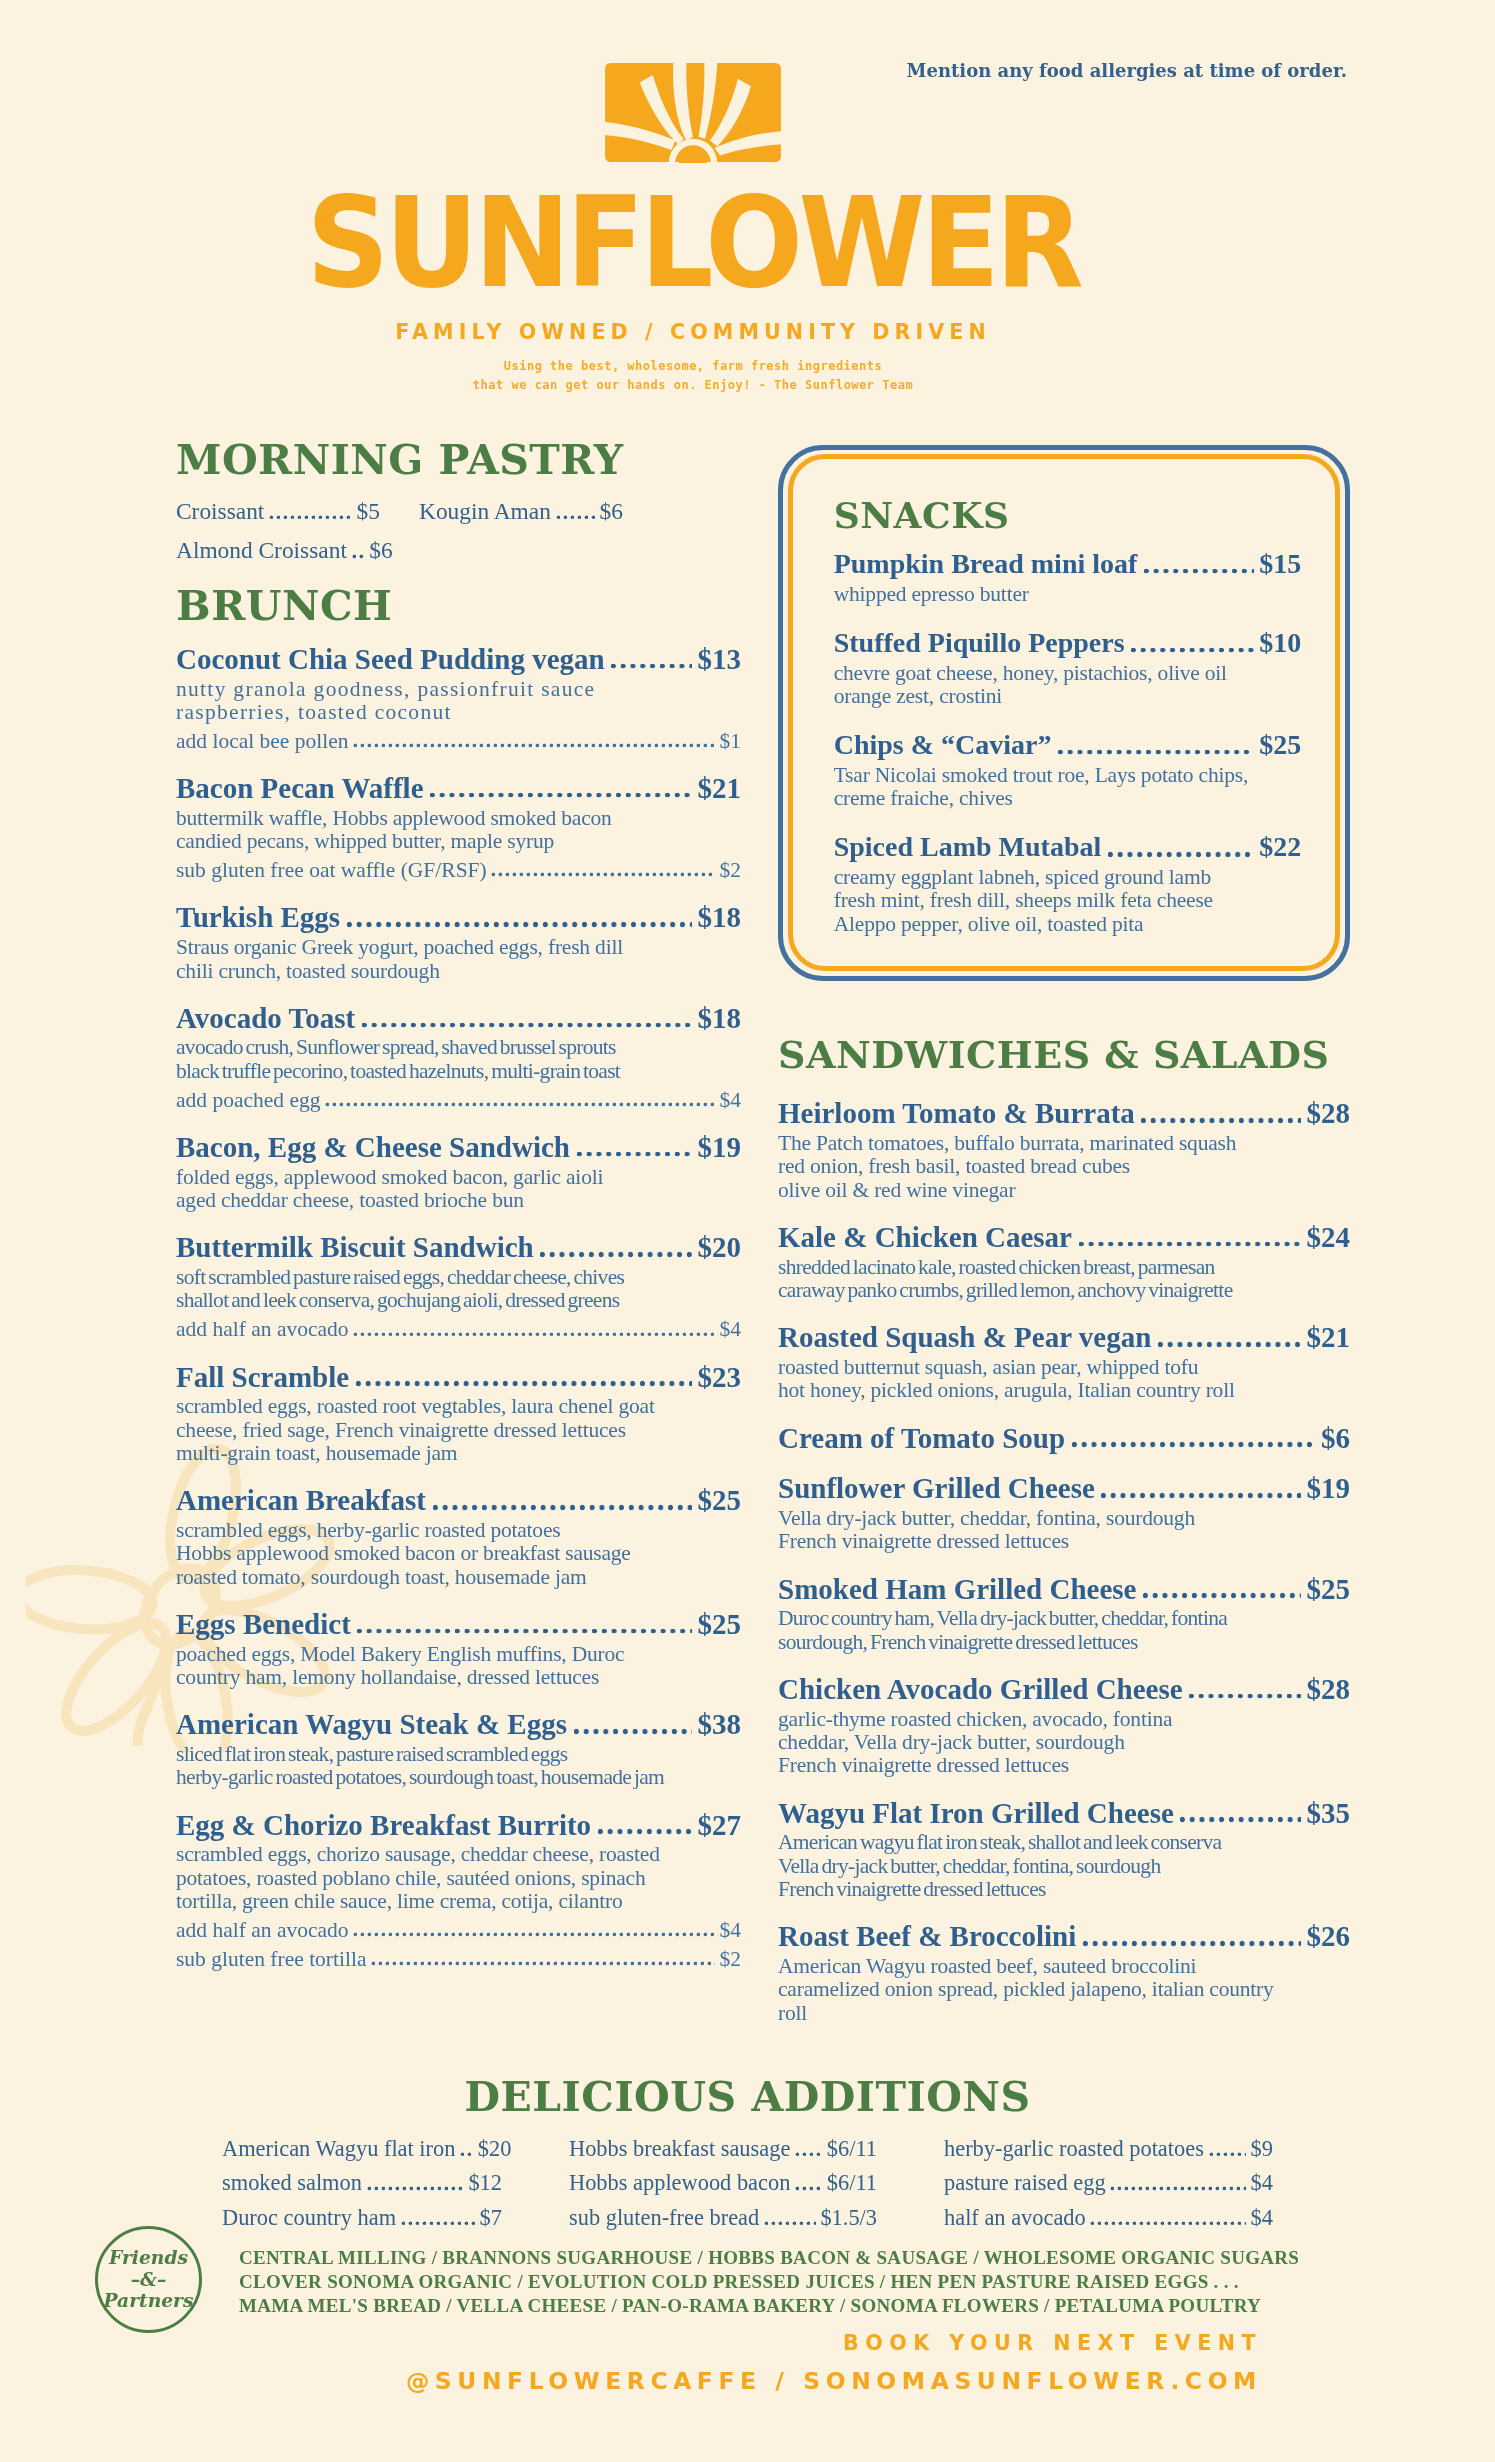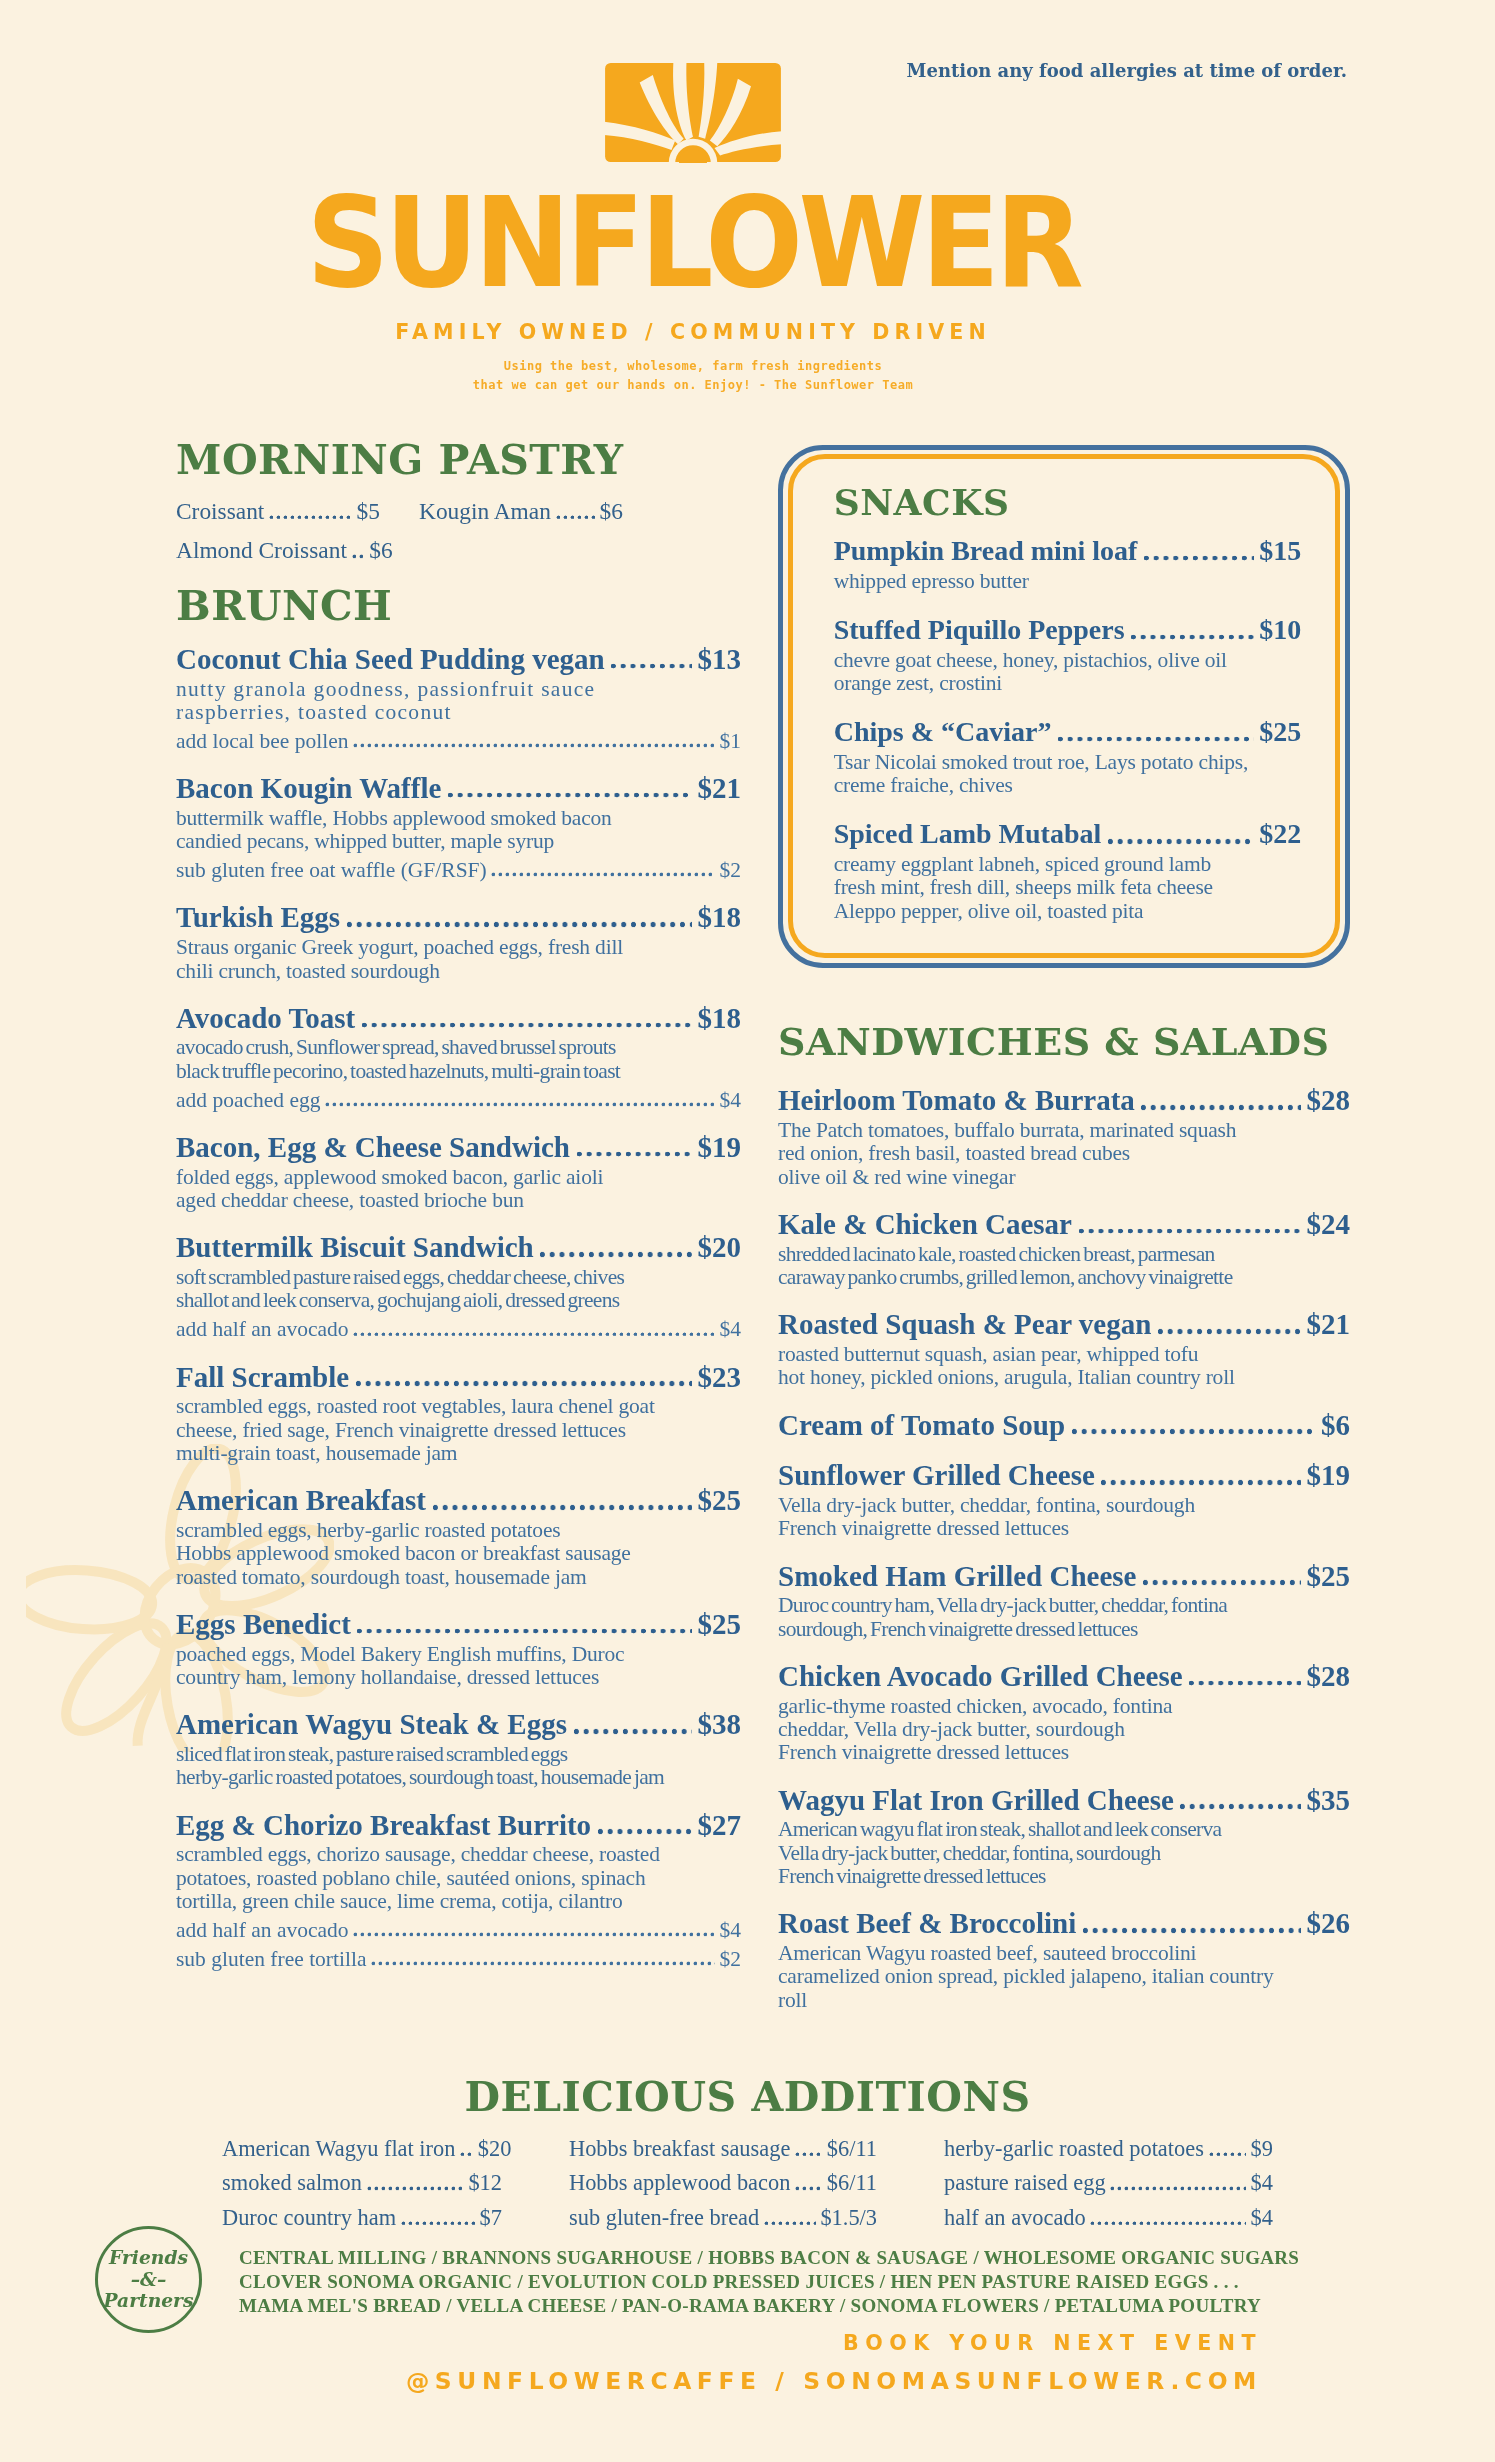--- a/index.html
+++ b/index.html
@@ -94,21 +94,21 @@
     color:#40719f; font-size:21.5px; line-height:23.4px; margin-top:5.6px;
   }
 
   
   .snacksbox {
     border:5.6px solid #44719e; border-radius:45px;
     padding:4.7px; margin-top:5.6px;
   }
   .snacksbox-inner {
     border:5.6px solid #f5a81e; border-radius:37px;
-    padding:25px 34px 30px 41px;
+    padding:38px 34px 30px 41px;
   }
   .snacksbox .trow { font-size:28px; }
   .snacksbox .item { margin-bottom:20.6px; }
   .snacksbox .item:last-child { margin-bottom:0; }
 
   
   .additions { position:absolute; left:0; top:2076px; width:1495px; z-index:2; }
   .addcols { display:flex; justify-content:center; gap:67px; }
   .addcol-1 { width:280px; } .addcol-2 { width:308px; } .addcol-3 { width:329px; }
   .adrow {
@@ -233,21 +233,21 @@
             <div class="addrow">
               <span>add local bee pollen</span>
               <span class="leader-sm"></span>
               <span>$1</span>
             </div>
           </div>
       </div>
 
       <div class="item">
         <div class="trow">
-          <span>Bacon Kougin Waffle</span>
+          <span>Bacon Pecan Waffle</span>
           <span class="leader"></span>
           <span>$21</span>
         </div>
         <div class="desc">buttermilk waffle, Hobbs applewood smoked bacon
 candied pecans, whipped butter, maple syrup</div>
         <div>
 
             <div class="addrow">
               <span>sub gluten free oat waffle (GF/RSF)</span>
               <span class="leader-sm"></span>

